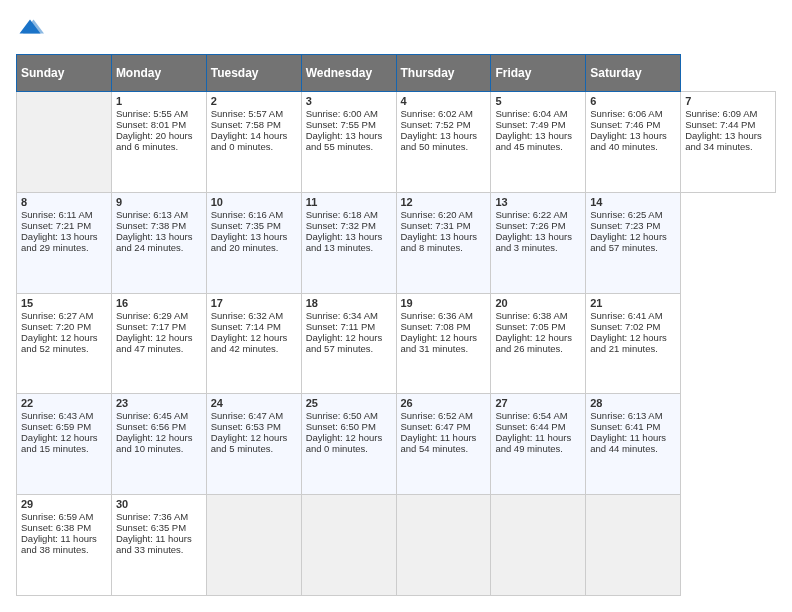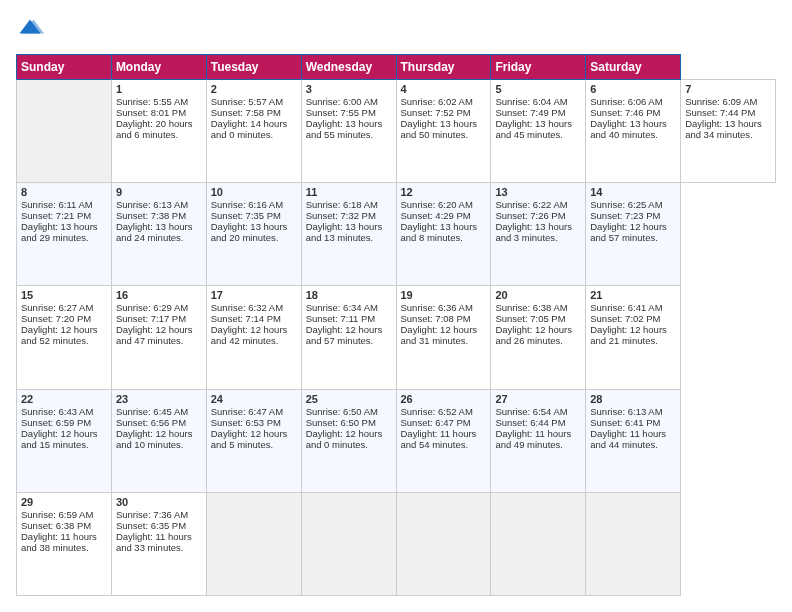--- a/index.html
+++ b/index.html
@@ -59,25 +59,25 @@
       font-size: 13px;
       color: #555;
     }
     .calendar {
       flex: 1;
       border-collapse: collapse;
       width: 100%;
       table-layout: fixed;
     }
     .calendar th {
-      background: #be185d;
+      background: #737373;
       color: #fff;
       font-size: 12px;
       font-weight: bold;
-      padding: 5px 4px;
+      padding: 11px 4px;
       text-align: left;
       border: 1px solid #1565b0;
     }
     .calendar td {
       border: 1px solid #ccc;
       vertical-align: top;
       padding: 3px 4px;
       font-size: 9.5px;
       color: #333;
       background: #fff;
@@ -135,21 +135,21 @@
           <td><span class="day-num">4</span><span>Sunrise: 6:02 AM</span><br><span>Sunset: 7:52 PM</span><br><span>Daylight: 13 hours and 50 minutes.</span></td>
           <td><span class="day-num">5</span><span>Sunrise: 6:04 AM</span><br><span>Sunset: 7:49 PM</span><br><span>Daylight: 13 hours and 45 minutes.</span></td>
           <td><span class="day-num">6</span><span>Sunrise: 6:06 AM</span><br><span>Sunset: 7:46 PM</span><br><span>Daylight: 13 hours and 40 minutes.</span></td>
           <td><span class="day-num">7</span><span>Sunrise: 6:09 AM</span><br><span>Sunset: 7:44 PM</span><br><span>Daylight: 13 hours and 34 minutes.</span></td>
         </tr>
         <tr>
           <td><span class="day-num">8</span><span>Sunrise: 6:11 AM</span><br><span>Sunset: 7:21 PM</span><br><span>Daylight: 13 hours and 29 minutes.</span></td>
           <td><span class="day-num">9</span><span>Sunrise: 6:13 AM</span><br><span>Sunset: 7:38 PM</span><br><span>Daylight: 13 hours and 24 minutes.</span></td>
           <td><span class="day-num">10</span><span>Sunrise: 6:16 AM</span><br><span>Sunset: 7:35 PM</span><br><span>Daylight: 13 hours and 20 minutes.</span></td>
           <td><span class="day-num">11</span><span>Sunrise: 6:18 AM</span><br><span>Sunset: 7:32 PM</span><br><span>Daylight: 13 hours and 13 minutes.</span></td>
-          <td><span class="day-num">12</span><span>Sunrise: 6:20 AM</span><br><span>Sunset: 4:29 PM</span><br><span>Daylight: 13 hours and 8 minutes.</span></td>
+          <td><span class="day-num">12</span><span>Sunrise: 6:20 AM</span><br><span>Sunset: 7:31 PM</span><br><span>Daylight: 13 hours and 8 minutes.</span></td>
           <td><span class="day-num">13</span><span>Sunrise: 6:22 AM</span><br><span>Sunset: 7:26 PM</span><br><span>Daylight: 13 hours and 3 minutes.</span></td>
           <td><span class="day-num">14</span><span>Sunrise: 6:25 AM</span><br><span>Sunset: 7:23 PM</span><br><span>Daylight: 12 hours and 57 minutes.</span></td>
         </tr>
         <tr>
           <td><span class="day-num">15</span><span>Sunrise: 6:27 AM</span><br><span>Sunset: 7:20 PM</span><br><span>Daylight: 12 hours and 52 minutes.</span></td>
           <td><span class="day-num">16</span><span>Sunrise: 6:29 AM</span><br><span>Sunset: 7:17 PM</span><br><span>Daylight: 12 hours and 47 minutes.</span></td>
           <td><span class="day-num">17</span><span>Sunrise: 6:32 AM</span><br><span>Sunset: 7:14 PM</span><br><span>Daylight: 12 hours and 42 minutes.</span></td>
           <td><span class="day-num">18</span><span>Sunrise: 6:34 AM</span><br><span>Sunset: 7:11 PM</span><br><span>Daylight: 12 hours and 57 minutes.</span></td>
           <td><span class="day-num">19</span><span>Sunrise: 6:36 AM</span><br><span>Sunset: 7:08 PM</span><br><span>Daylight: 12 hours and 31 minutes.</span></td>
           <td><span class="day-num">20</span><span>Sunrise: 6:38 AM</span><br><span>Sunset: 7:05 PM</span><br><span>Daylight: 12 hours and 26 minutes.</span></td>

